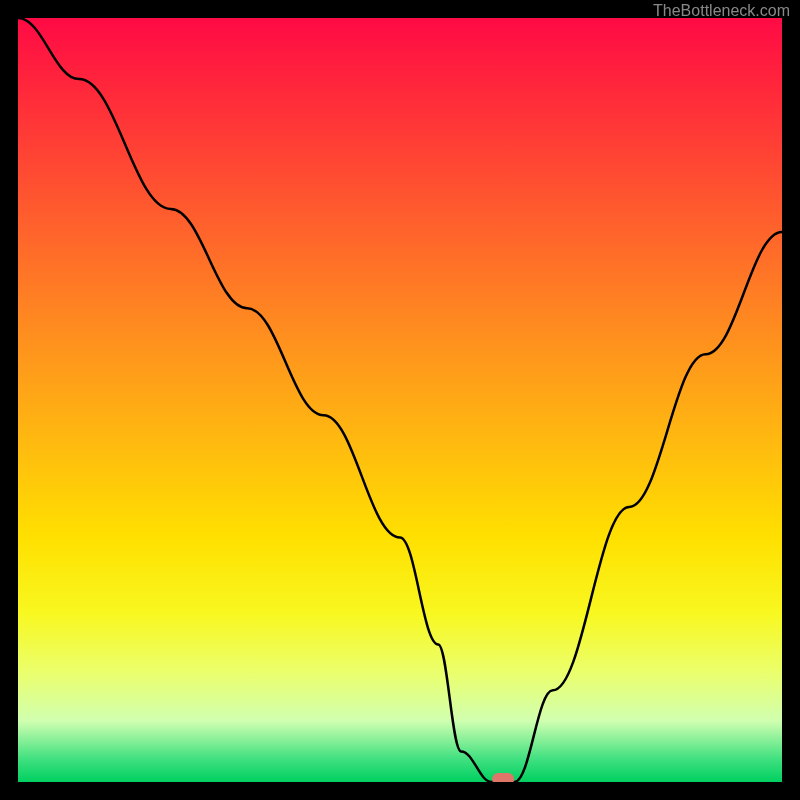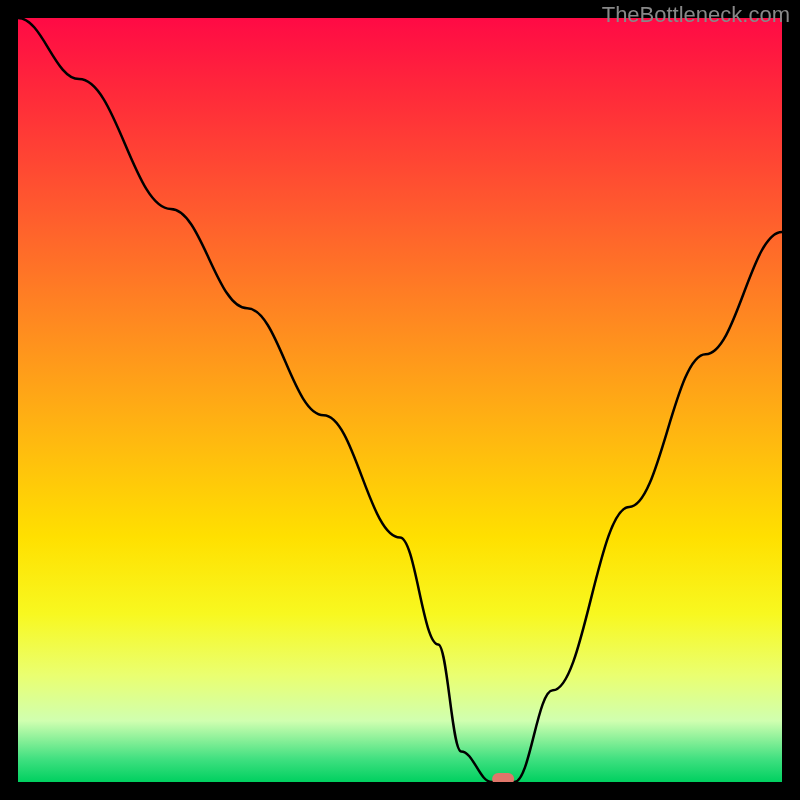--- a/index.html
+++ b/index.html
@@ -1,17 +1,17 @@
 <!DOCTYPE html>
 <html><head>
 <meta charset="utf-8">
 <style>
   * { margin: 0; padding: 0; box-sizing: border-box; }
   body { width: 800px; height: 800px; background: #000; position: relative; overflow: hidden; }
-  .watermark { position: absolute; top: 2px; right: 10px; color: #888; font-family: Arial, sans-serif; font-size: 22px; z-index: 10; }
+  .watermark { position: absolute; top: 2px; right: 10px; color: #888; font-family: Arial, sans-serif; font-size: 16px; z-index: 10; }
   .chart-container { position: absolute; top: 18px; left: 18px; width: 764px; height: 764px; }
   svg { position: absolute; top: 0; left: 0; width: 100%; height: 100%; }
 </style>
 </head>
 <body>
 
 <div class="watermark">TheBottleneck.com</div>
 
 <div class="chart-container">
   <svg viewBox="0 0 764 764">

